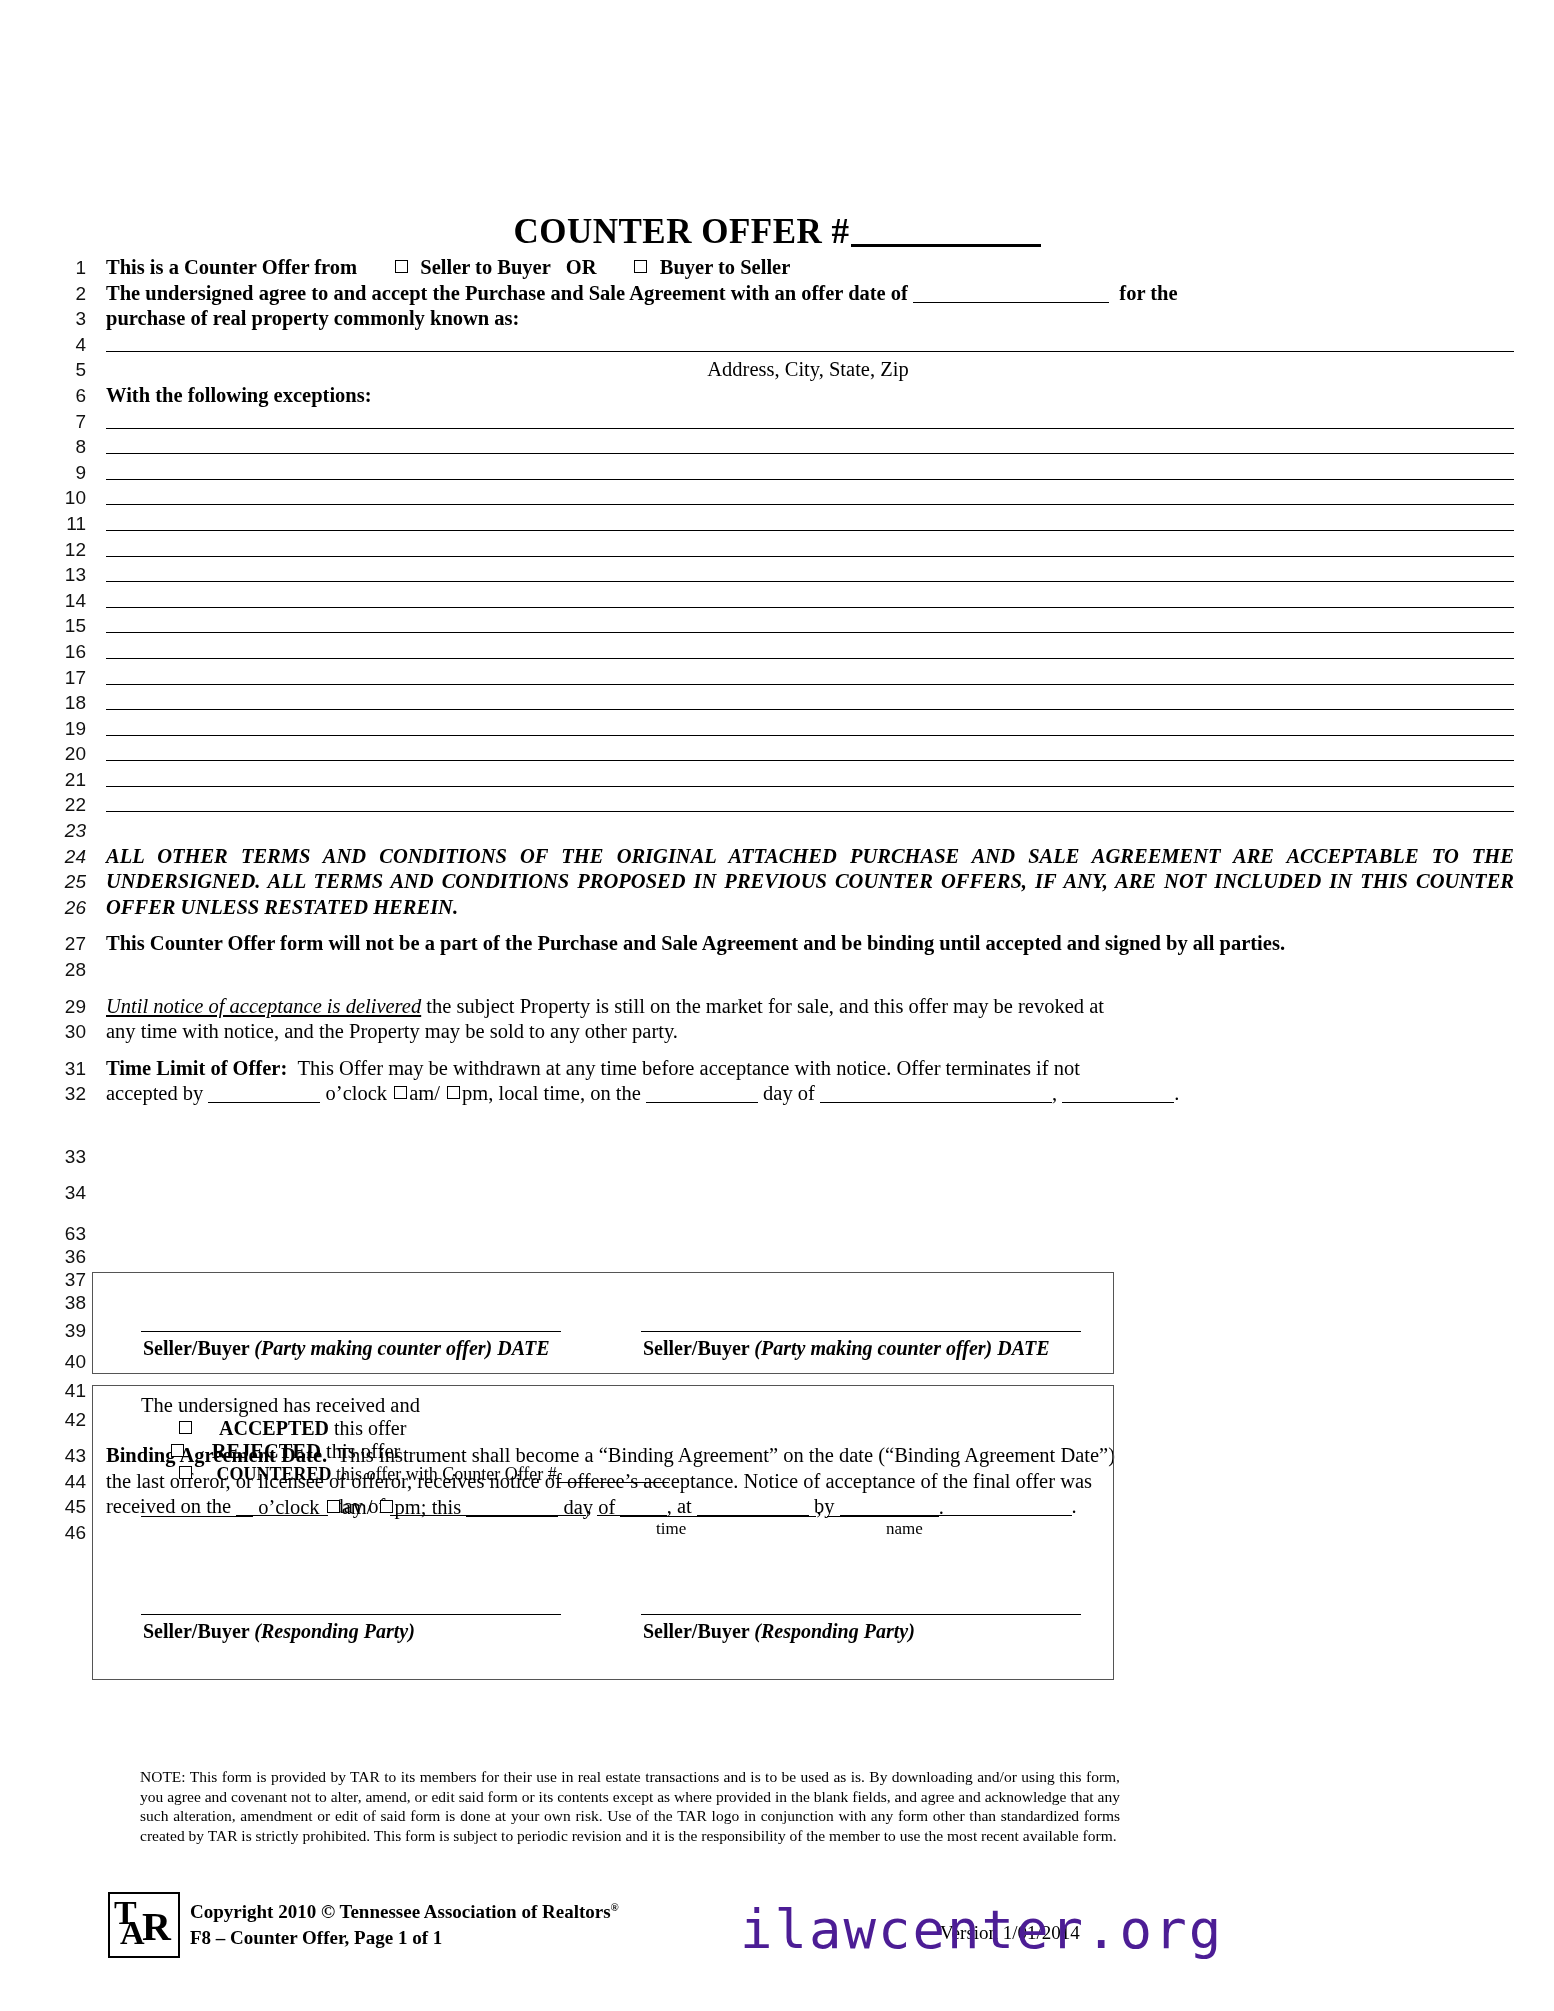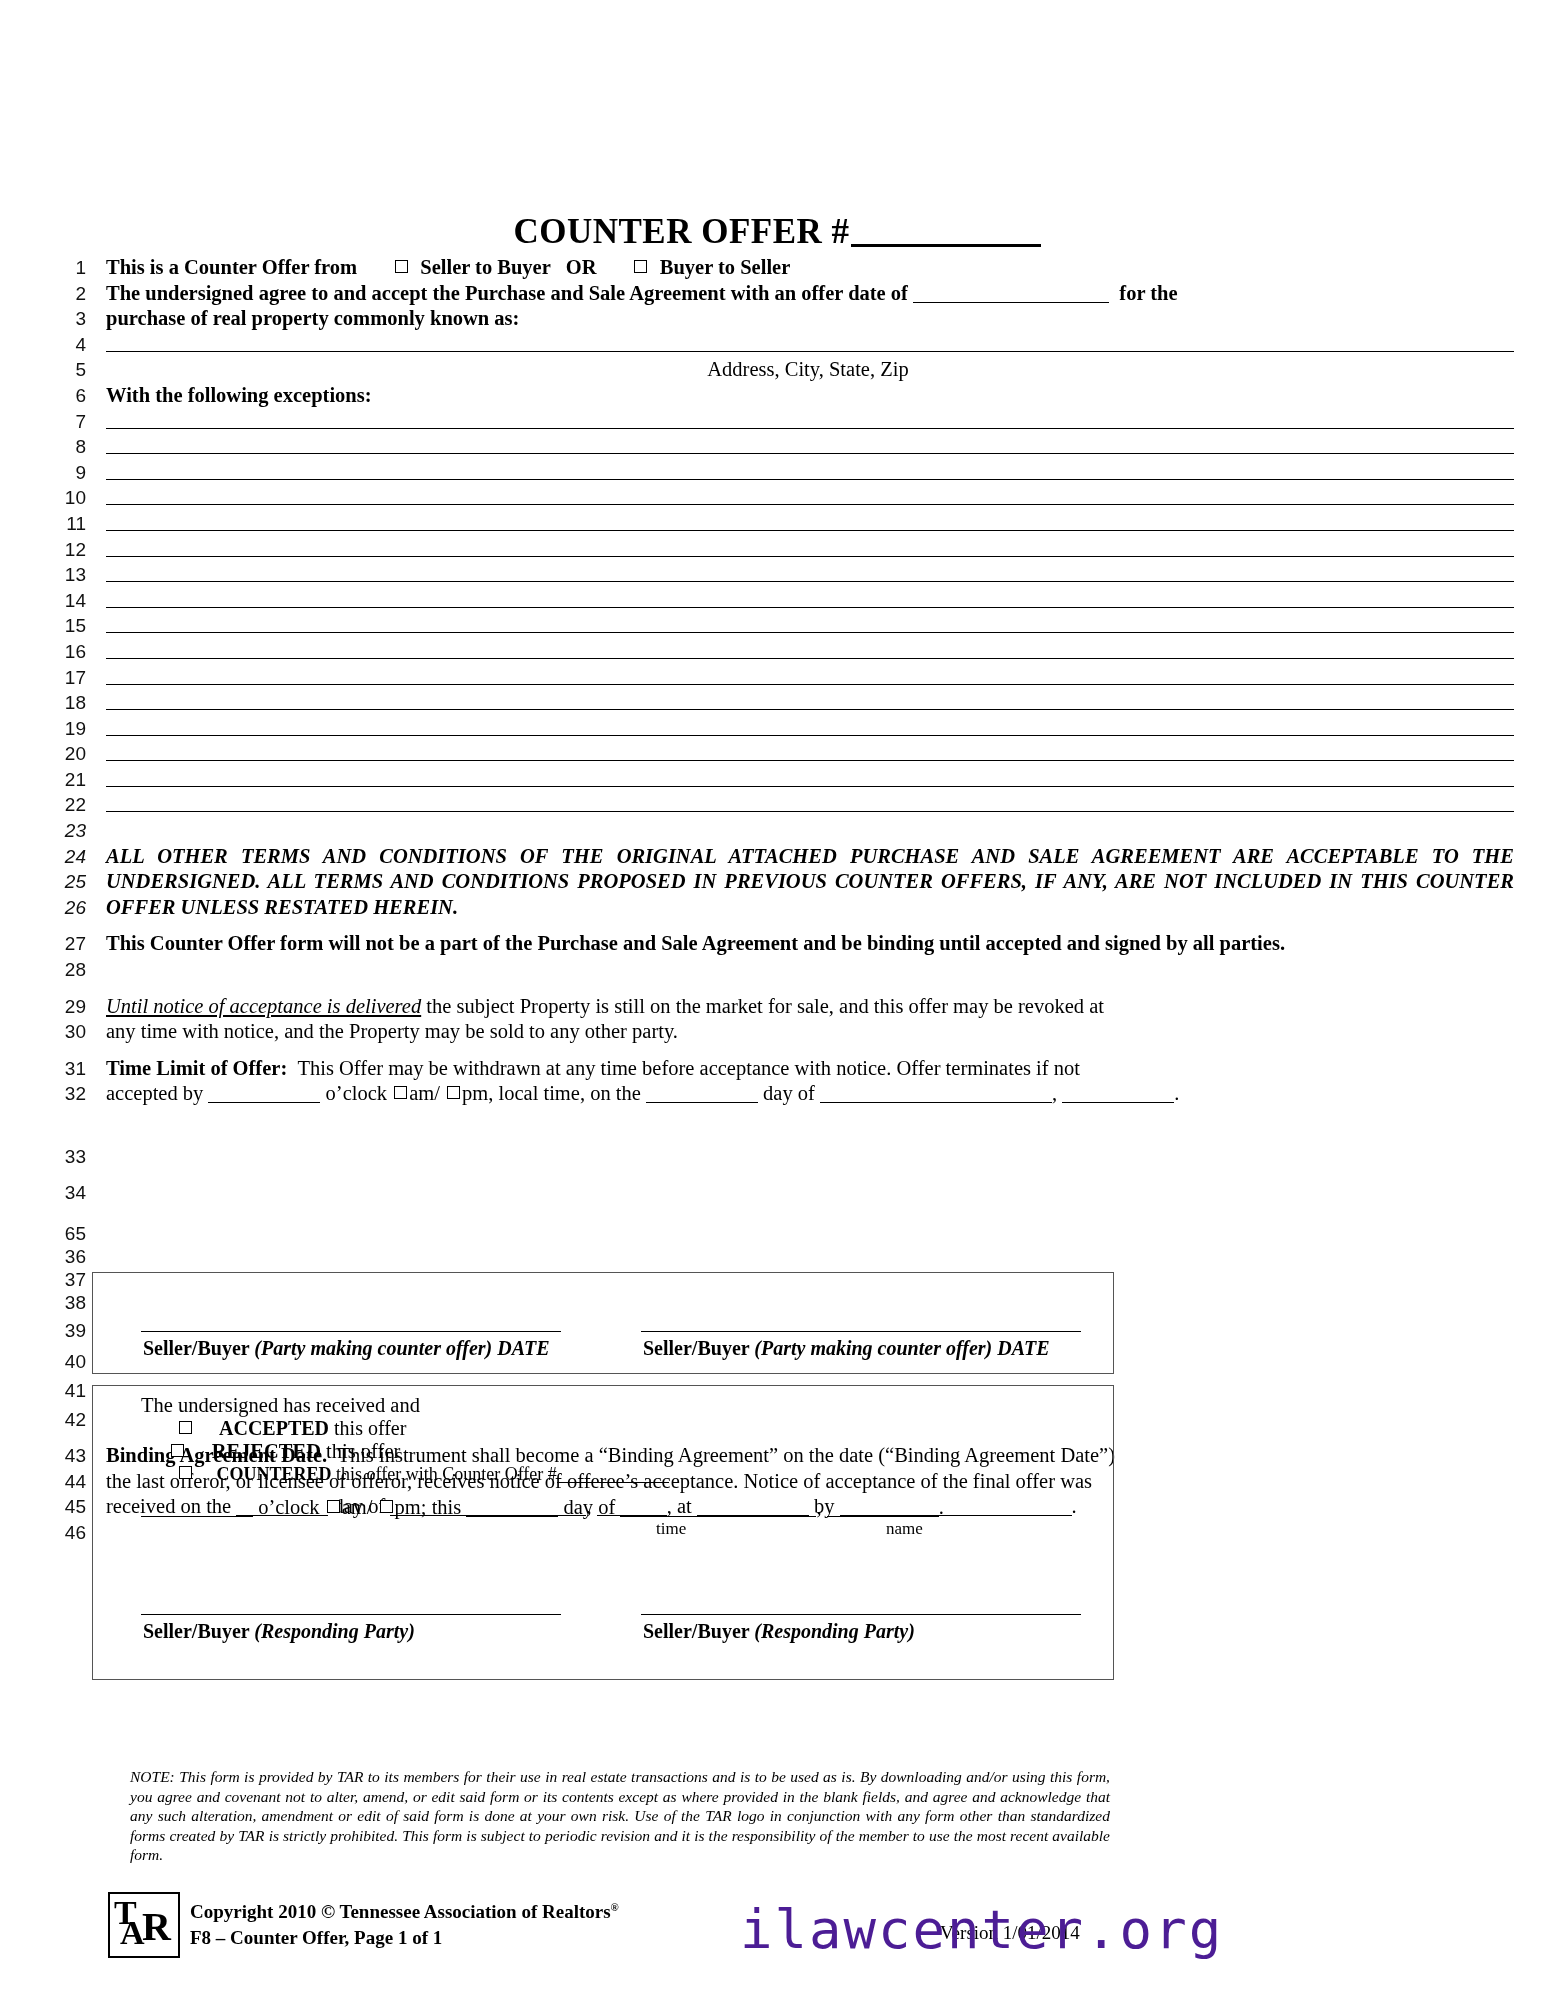--- a/index.html
+++ b/index.html
@@ -71,22 +71,22 @@
   .sigline{
     position:absolute;border-bottom:1.4px solid #000;height:0;
   }
   .siglabel{
     position:absolute;font-size:20px;font-weight:bold;white-space:nowrap;
   }
   .siglabel em{font-style:italic;}
 
   
   .note{
-    position:absolute;left:130px;top:1767px;width:980px;
-    font-size:15.5px;line-height:19.6px;font-style:italic;text-align:justify;
+    position:absolute;left:140px;top:1767px;width:980px;
+    font-size:15.5px;line-height:19.6px;text-align:justify;
   }
 
   
   .footer{position:absolute;left:0;top:1880px;width:1554px;height:120px;}
   .logo{
     position:absolute;left:108px;top:12px;width:68px;height:62px;
     border:2px solid #000;
   }
   .logo svg{display:block;}
   .copy{
@@ -321,21 +321,21 @@
     </div>
 
     <div class="row" style="min-height:32px;">
       <div class="num" style="line-height:32px;">34</div>
       <div class="content"></div>
     </div>
 
     <div style="height:13px"></div>
 
     <div class="row" style="min-height:23px;">
-        <div class="num" style="line-height:23px;">65</div>
+        <div class="num" style="line-height:23px;">63</div>
         <div class="content"></div>
       </div>
     <div class="row" style="min-height:23px;">
         <div class="num" style="line-height:23px;">36</div>
         <div class="content"></div>
       </div>
     <div class="row" style="min-height:23px;">
         <div class="num" style="line-height:23px;">37</div>
         <div class="content"></div>
       </div>

